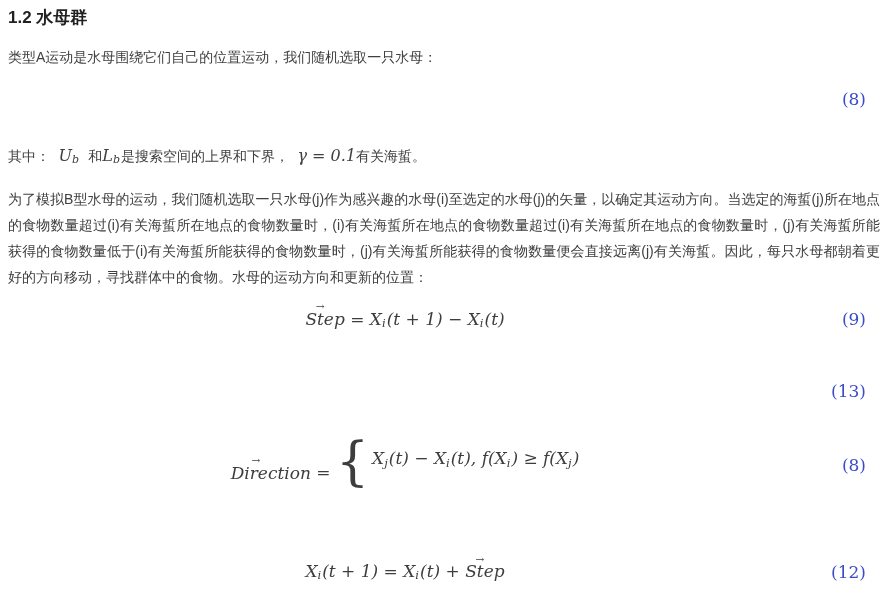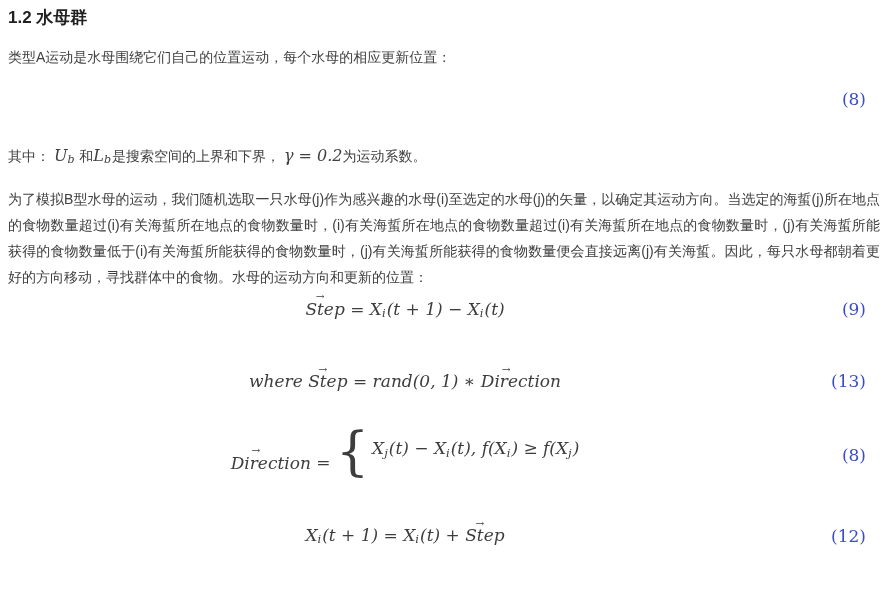--- a/index.html
+++ b/index.html
@@ -29,34 +29,34 @@
   
   .eq{
     position:relative;
     display:flex;justify-content:center;align-items:center;
     padding-right:78px;
     font-family:"DejaVu Serif",serif;
     font-size:17px;color:#3d3d3d;
     min-height:30px;
   }
   .eq8{margin-top:14px;}
-  .eq9{margin-top:4px;}
+  .eq9{margin-top:14px;}
   .eq10{margin-top:42px;}
   .eq11{margin-top:40px;}
-  .eq12{margin-top:48px;}
+  .eq12{margin-top:74px;}
   .math{white-space:nowrap;}
   .eqnum{
     position:absolute;right:14px;top:50%;transform:translateY(-50%);
     color:var(--accent);font-style:normal;font-size:17px;
     font-family:"DejaVu Serif",serif;
   }
 
   
   .mi{font-style:italic;}
-  .mr{font-style:normal;font-family:Liberation Sans, sans-serif;}
+  .mr{font-style:normal;font-family:Liberation Mono, monospace;}
   .msub{font-style:italic;font-size:0.68em;vertical-align:-0.22em;margin-right:1px;}
   .mvec{font-style:italic;position:relative;display:inline-block;}
   .mvec::after{
     content:"\2192";
     position:absolute;left:26%;top:-0.78em;
     font-size:0.62em;font-style:normal;
   }
   .mcases{display:inline-flex;align-items:center;}
   .mbrace{
     font-style:normal;font-size:52px;line-height:0;
@@ -69,37 +69,36 @@
   .para .mi{font-family:"DejaVu Serif",serif;font-size:16px;}
   .para .msub{font-family:"DejaVu Serif",serif;font-size:11px;}
 </style>
 </head>
 <body>
 
 <main class="doc">
 
   <h2 class="heading">1.2 水母群</h2>
 
-  <p class="para">类型A运动是水母围绕它们自己的位置运动，每个水母的相应更新位置：</p>
+  <p class="para">类型A运动是水母围绕它们自己的位置运动，我们随机选取一只水母：</p>
 
   <div class="eq eq8">
     <span class="eqnum">(8)</span>
   </div>
 
-  <p class="para mixed"><span class="mr">其中： </span><span class="mi">U</span><span class="msub">b</span><span class="mr"> 和</span><span class="mi">L</span><span class="msub">b</span><span class="mr">是搜索空间的上界和下界， </span><span class="mi">γ = 0.2</span><span class="mr">为运动系数。</span></p>
+  <p class="para mixed"><span class="mr">其中： </span><span class="mi">U</span><span class="msub">b</span><span class="mr"> 和</span><span class="mi">L</span><span class="msub">b</span><span class="mr">是搜索空间的上界和下界， </span><span class="mi">γ = 0.1</span><span class="mr">有关海蜇。</span></p>
 
   <p class="para just">为了模拟B型水母的运动，我们随机选取一只水母(j)作为感兴趣的水母(i)至选定的水母(j)的矢量，以确定其运动方向。当选定的海蜇(j)所在地点的食物数量超过(i)有关海蜇所在地点的食物数量时，(i)有关海蜇所在地点的食物数量超过(i)有关海蜇所在地点的食物数量时，(j)有关海蜇所能获得的食物数量低于(i)有关海蜇所能获得的食物数量时，(j)有关海蜇所能获得的食物数量便会直接远离(j)有关海蜇。因此，每只水母都朝着更好的方向移动，寻找群体中的食物。水母的运动方向和更新的位置：</p>
 
   <div class="eq eq9">
     <span class="math"><span class="mvec">Step</span><span class="mi"> = X</span><span class="msub">i</span><span class="mi">(t + 1) − X</span><span class="msub">i</span><span class="mi">(t)</span></span>
     <span class="eqnum">(9)</span>
   </div>
 
   <div class="eq eq10">
-    <span class="math"><span class="mi">where </span><span class="mvec">Step</span><span class="mi"> = rand(0, 1) ∗ </span><span class="mvec">Direction</span></span>
     <span class="eqnum">(13)</span>
   </div>
 
   <div class="eq eq11">
     <span class="math"><span class="mvec">Direction</span><span class="mi"> = </span><span class="mcases">
           <span class="mbrace">{</span>
           <span class="mrows">
             <span class="mrow"><span class="mi">X</span><span class="msub">j</span><span class="mi">(t) − X</span><span class="msub">i</span><span class="mi">(t), f(X</span><span class="msub">i</span><span class="mi">) ≥ f(X</span><span class="msub">j</span><span class="mi">)</span></span>
           </span>
         </span></span>

